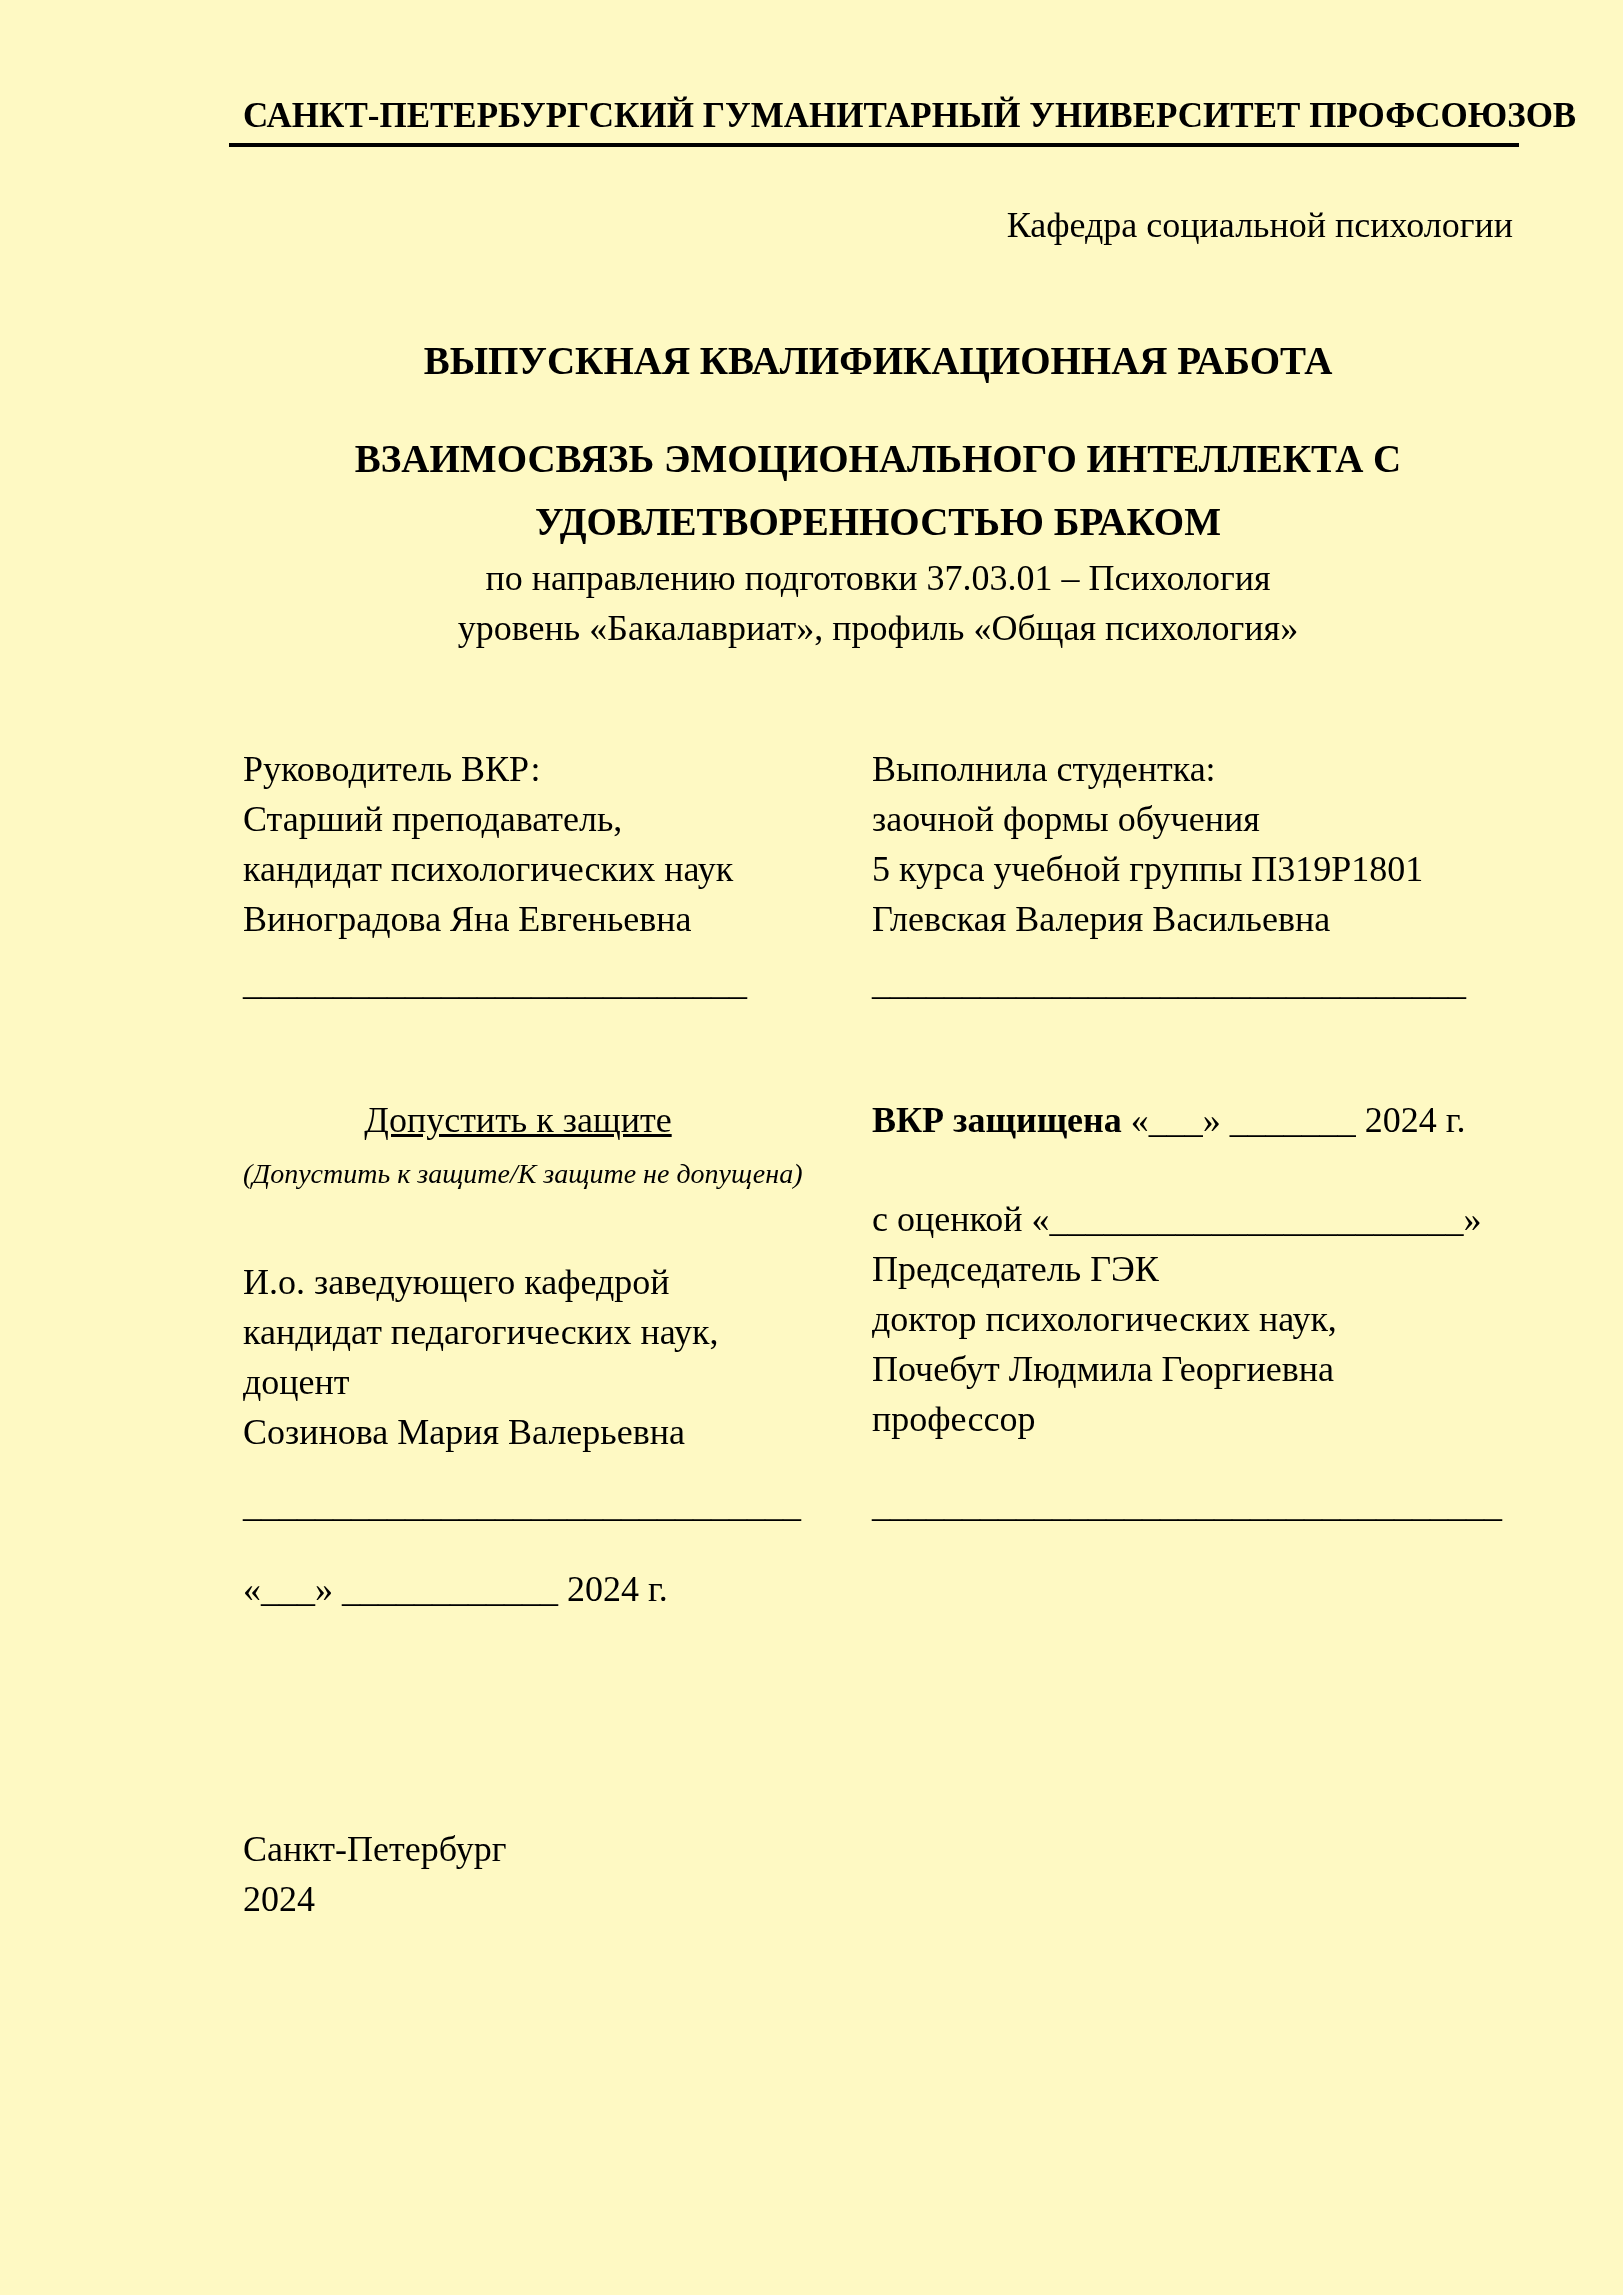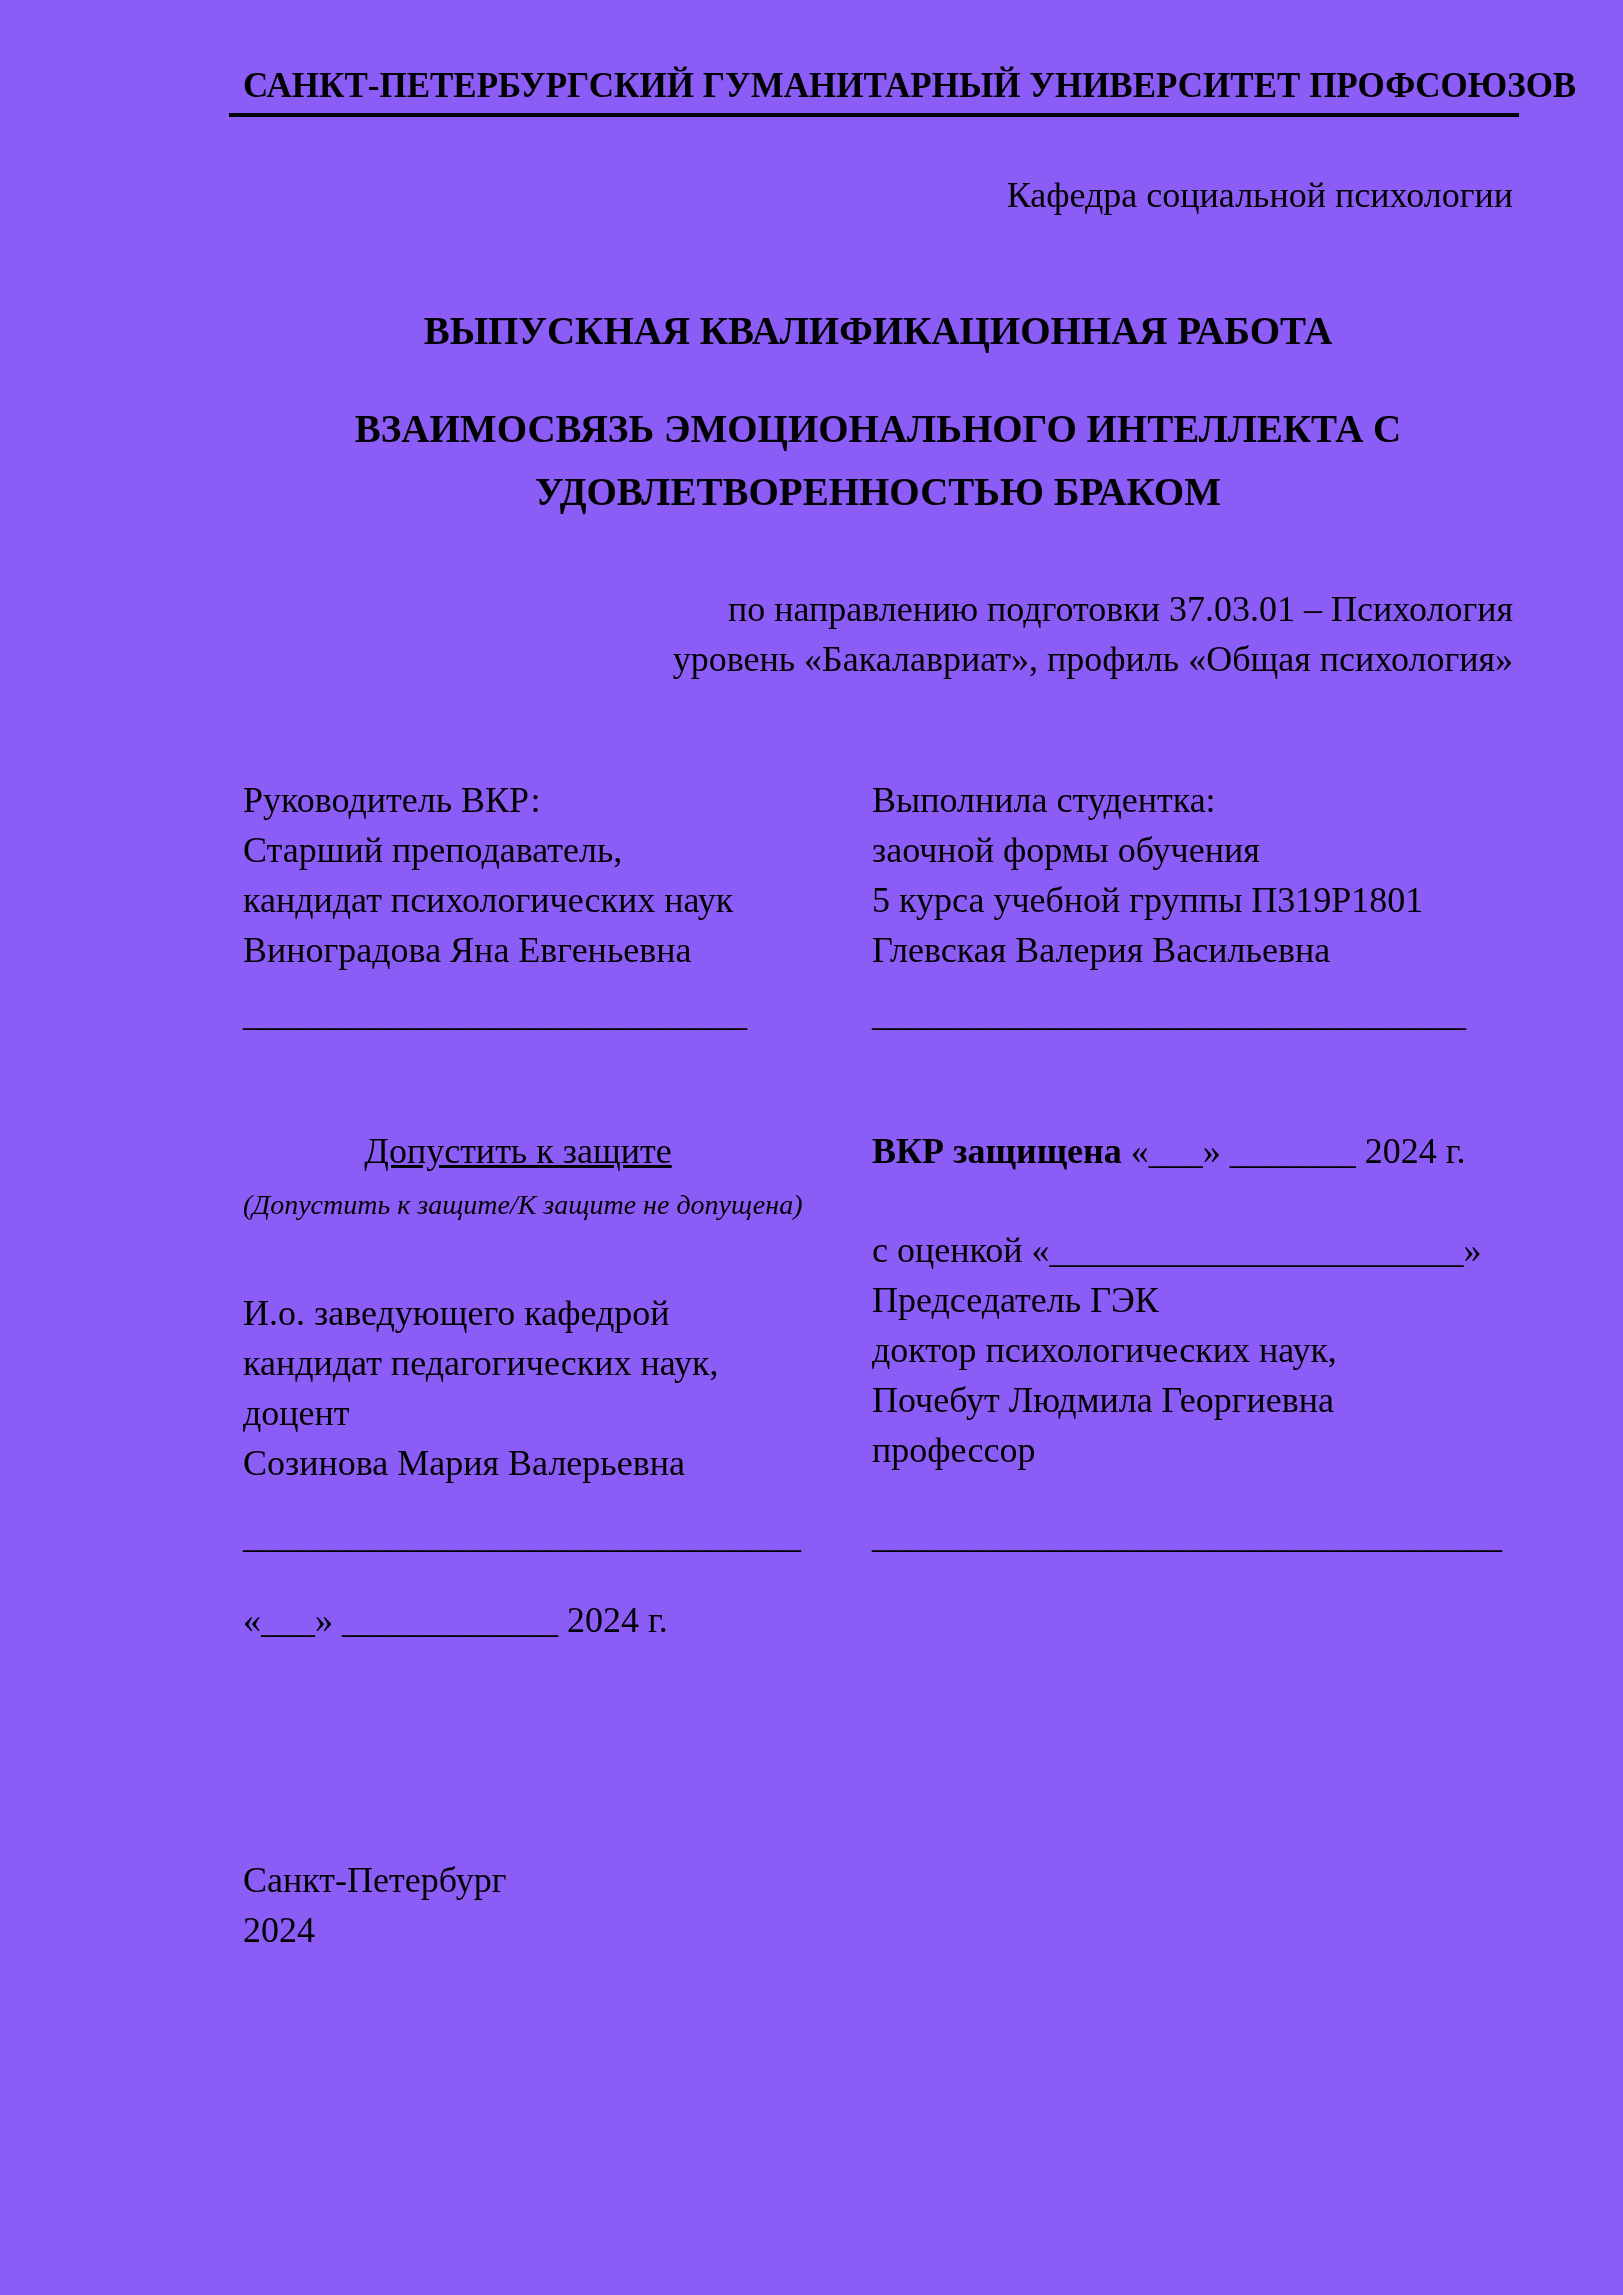--- a/index.html
+++ b/index.html
@@ -1,26 +1,26 @@
 <!DOCTYPE html>
 <html style="font-size:12.6px"><head>
 <meta charset="utf-8">
 <style>
   html, body { margin: 0; padding: 0; background: #ffffff; }
   .page {
     position: relative;
     width: 1623px;
     height: 2295px;
-    background: #8b5cf6;
+    background: #fef9c3;
     color: #000000;
     font-family: "Liberation Serif", "DejaVu Serif", serif;
     font-size: 36px;
     line-height: 50px;
     box-sizing: border-box;
-    padding: 64px 110px 0 243px;
+    padding: 94px 110px 0 243px;
     overflow: hidden;
   }
   .univ {
     text-align: center;
     font-weight: bold;
     font-size: 35px;
     line-height: 44px;
     white-space: nowrap;
   }
   .rule {
@@ -39,21 +39,21 @@
     margin-top: 86px;
     white-space: nowrap;
   }
   .title {
     text-align: center;
     font-weight: bold;
     font-size: 39px;
     line-height: 63px;
     margin-top: 41px;
   }
-  .program { text-align: right; margin-top: 61px; }
+  .program { text-align: center; }
   .row { display: flex; align-items: flex-start; }
   .row1 { margin-top: 91px; }
   .row2 { margin-top: 88px; }
   .col-l { width: 550px; margin-right: 79px; flex: none; }
   .col-r { flex: 1; min-width: 0; }
   .sig { margin-top: 13px; white-space: nowrap; overflow: visible; }
   .sig2-l { margin-top: 22px; white-space: nowrap; }
   .sig2-r { margin-top: 35px; white-space: nowrap; }
   .admit-heading { text-align: center; text-decoration: underline; }
   .admit-note {

